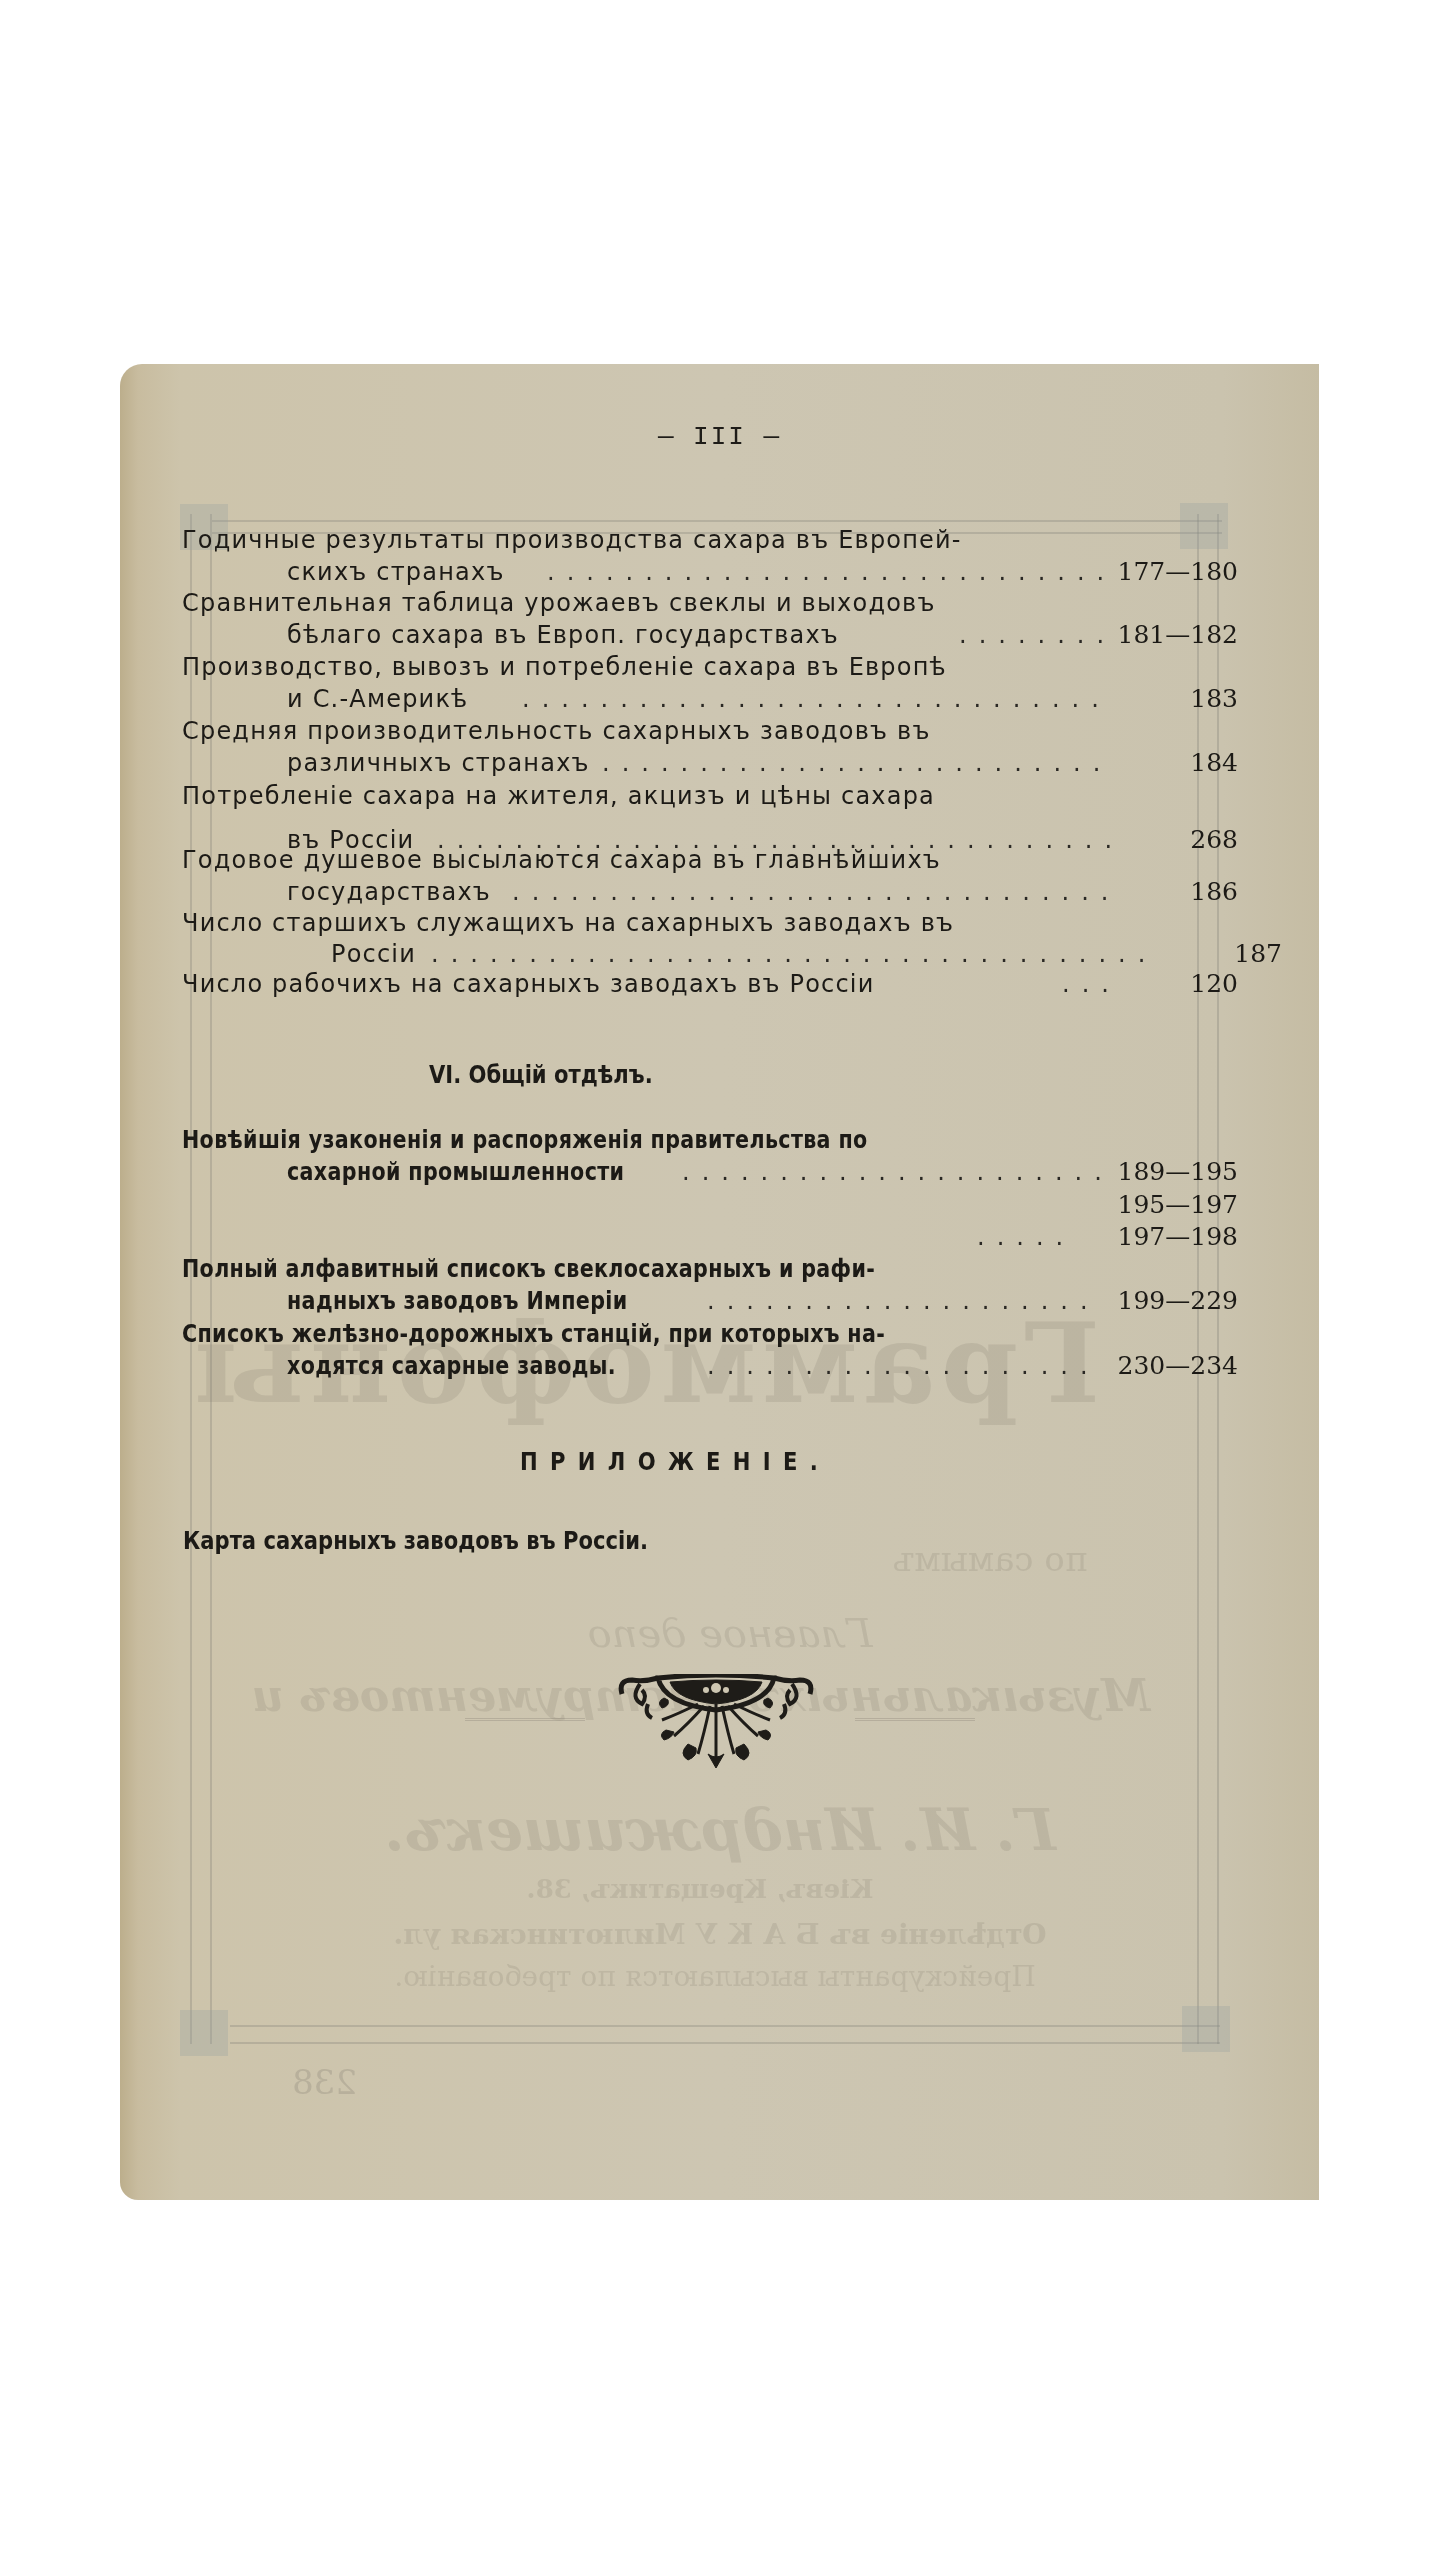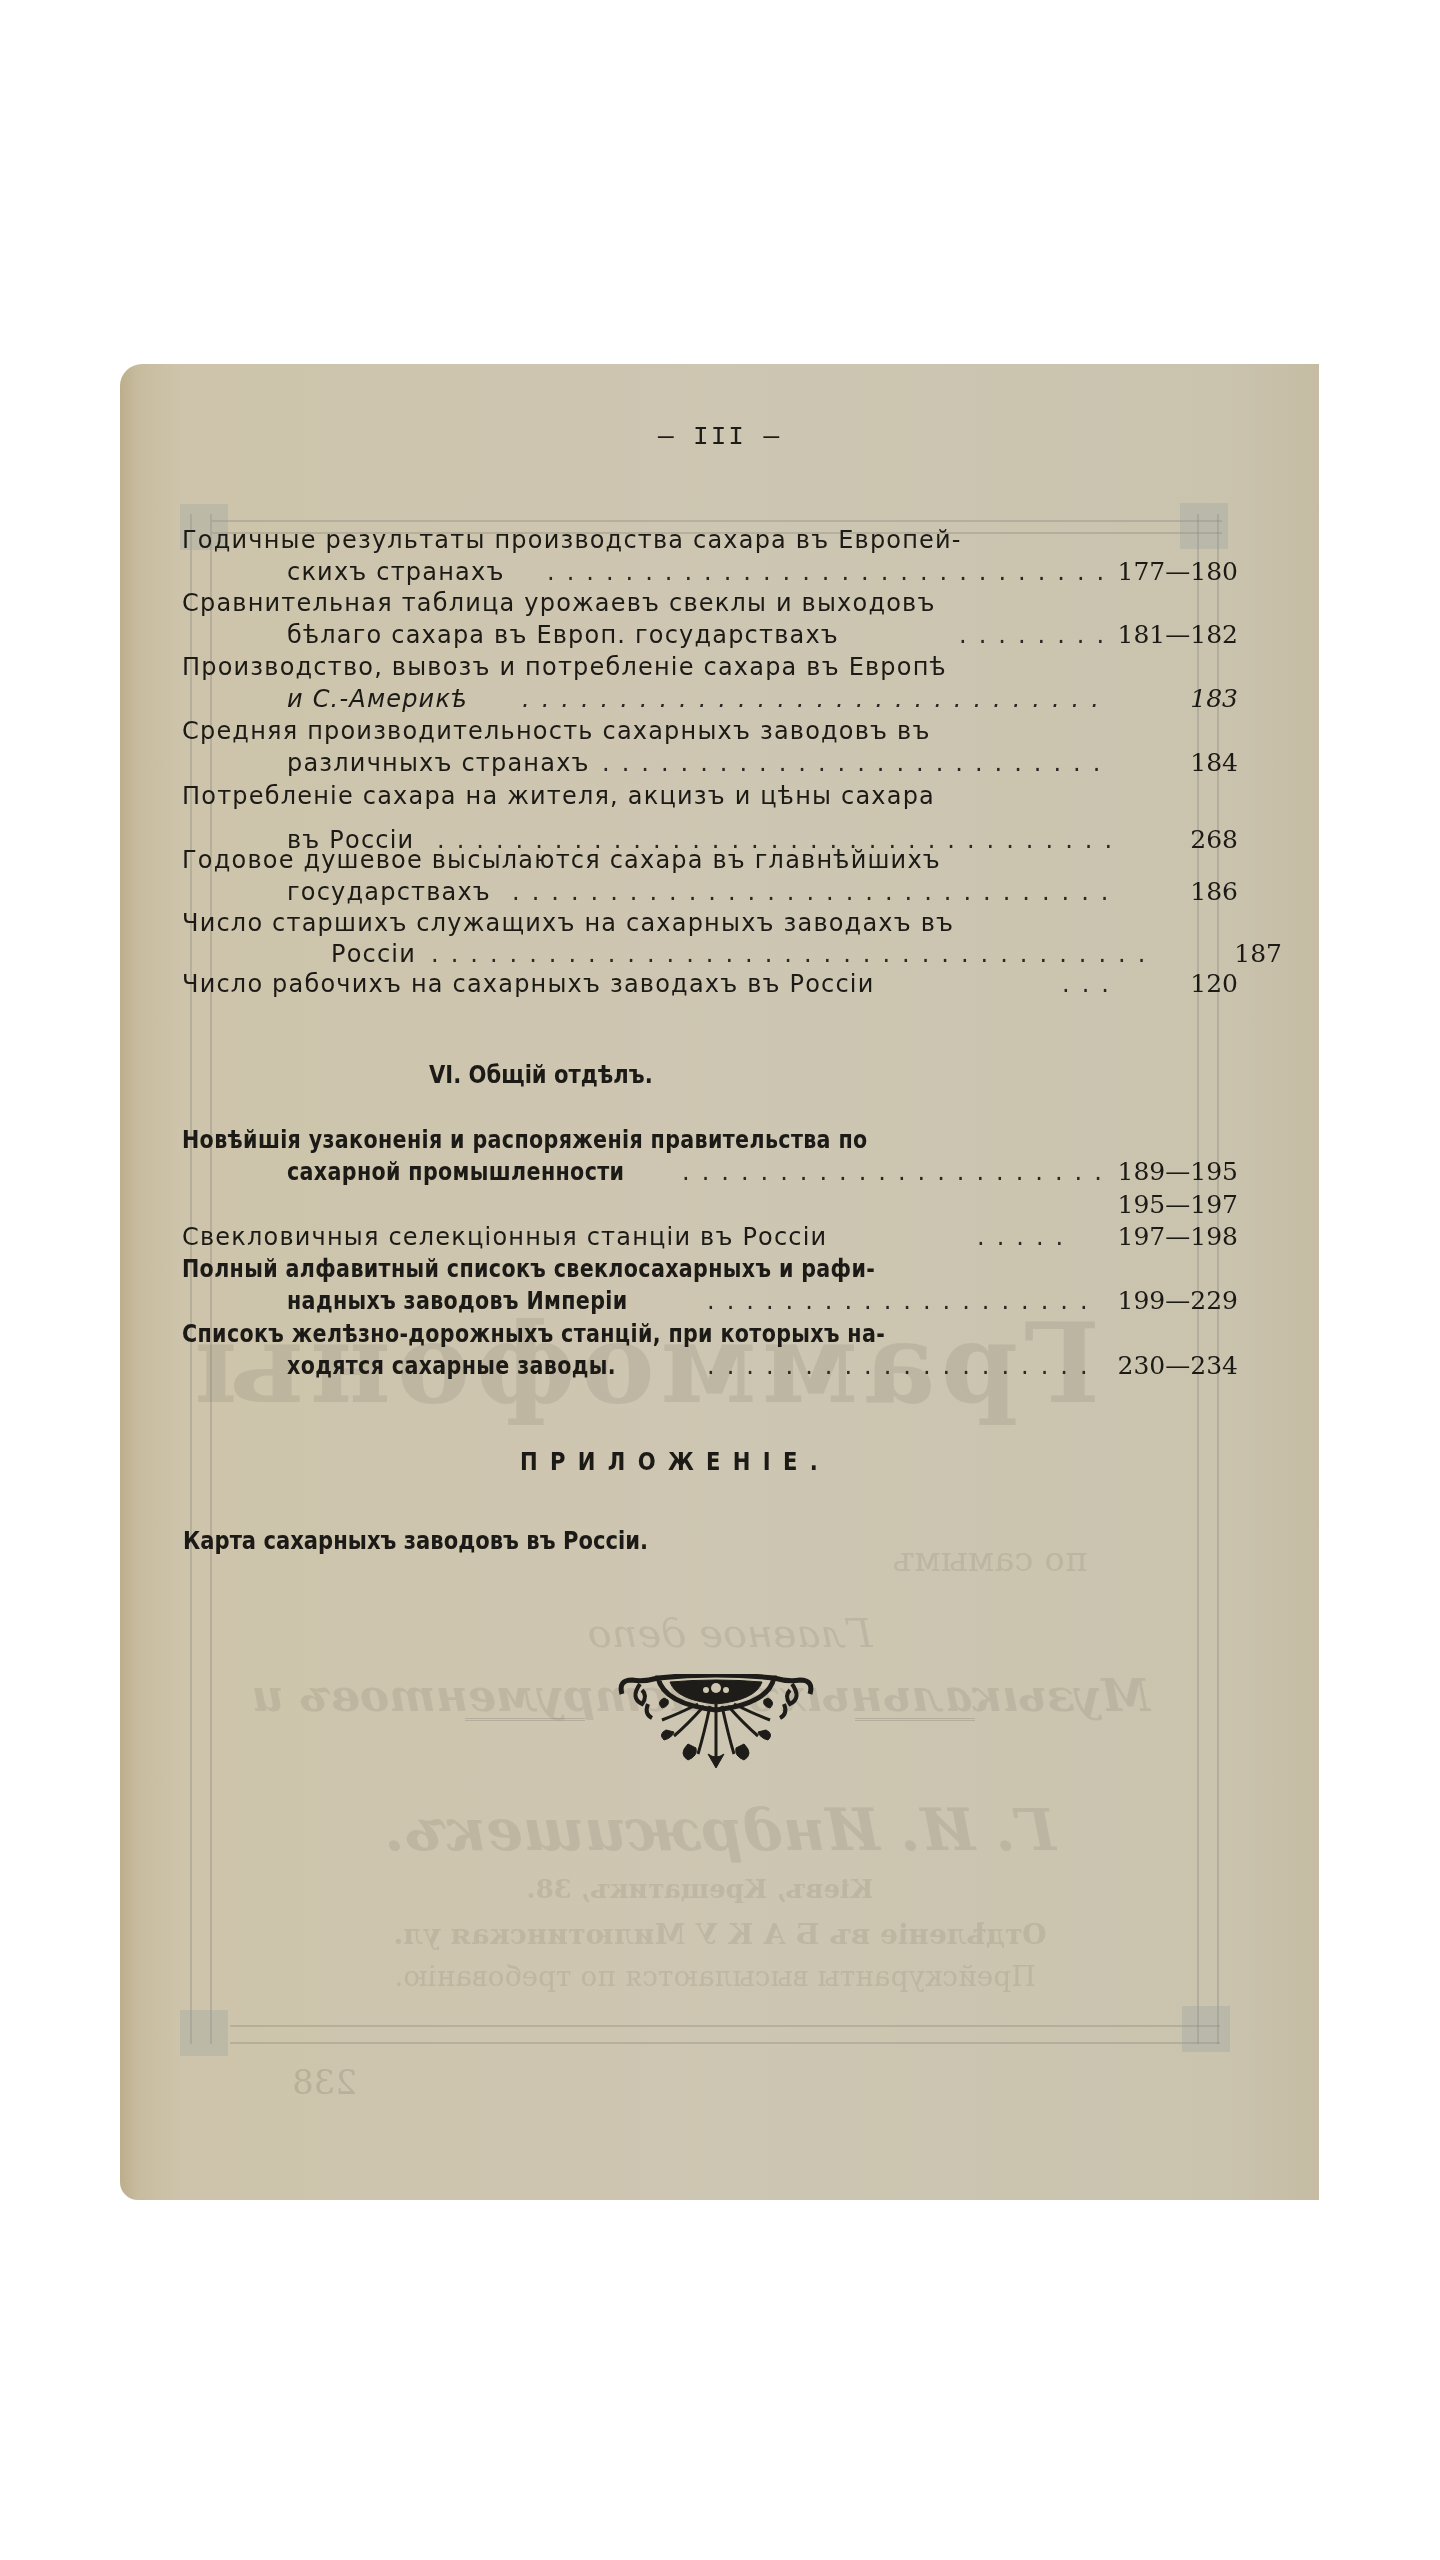--- a/index.html
+++ b/index.html
@@ -97,21 +97,21 @@
       <div class="line indent" style="top:32px;">
           <span class="txt">бѣлаго сахара въ Европ. государствахъ</span>
           <span class="lead" style="left:672px; width:148px;">..............</span>
           <span class="pg">181—182</span>
         </div>
     </div>
     <div class="entry" style="top:127px;">
       <div class="line">
           <span class="txt">Производство, вывозъ и потребленіе сахара въ Европѣ</span>
         </div>
-      <div class="line indent" style="top:32px;font-style:italic;">
+      <div class="line indent" style="top:32px;">
           <span class="txt">и С.-Америкѣ</span>
           <span class="lead" style="left:235px; width:590px;">..............................................</span>
           <span class="pg">183</span>
         </div>
     </div>
     <div class="entry" style="top:191px;">
       <div class="line">
           <span class="txt">Средняя производительность сахарныхъ заводовъ въ</span>
         </div>
       <div class="line indent" style="top:32px;">
@@ -172,21 +172,20 @@
           <span class="pg">189—195</span>
         </div>
     </div>
     <div class="entry" style="top:65px;">
       <div class="line" style="letter-spacing:0.6px;">
           <span class="pg">195—197</span>
         </div>
     </div>
     <div class="entry" style="top:97px;">
       <div class="line">
-          <span class="txt">Свекловичныя селекціонныя станціи въ Россіи</span>
           <span class="lead" style="left:795px; width:130px;">.....</span>
           <span class="pg">197—198</span>
         </div>
     </div>
     <div class="entry bold" style="top:129px;">
       <div class="line">
           <span class="txt">Полный алфавитный списокъ свеклосахарныхъ и рафи-</span>
         </div>
       <div class="line indent" style="top:32px;">
           <span class="txt">надныхъ заводовъ Имперіи</span>

